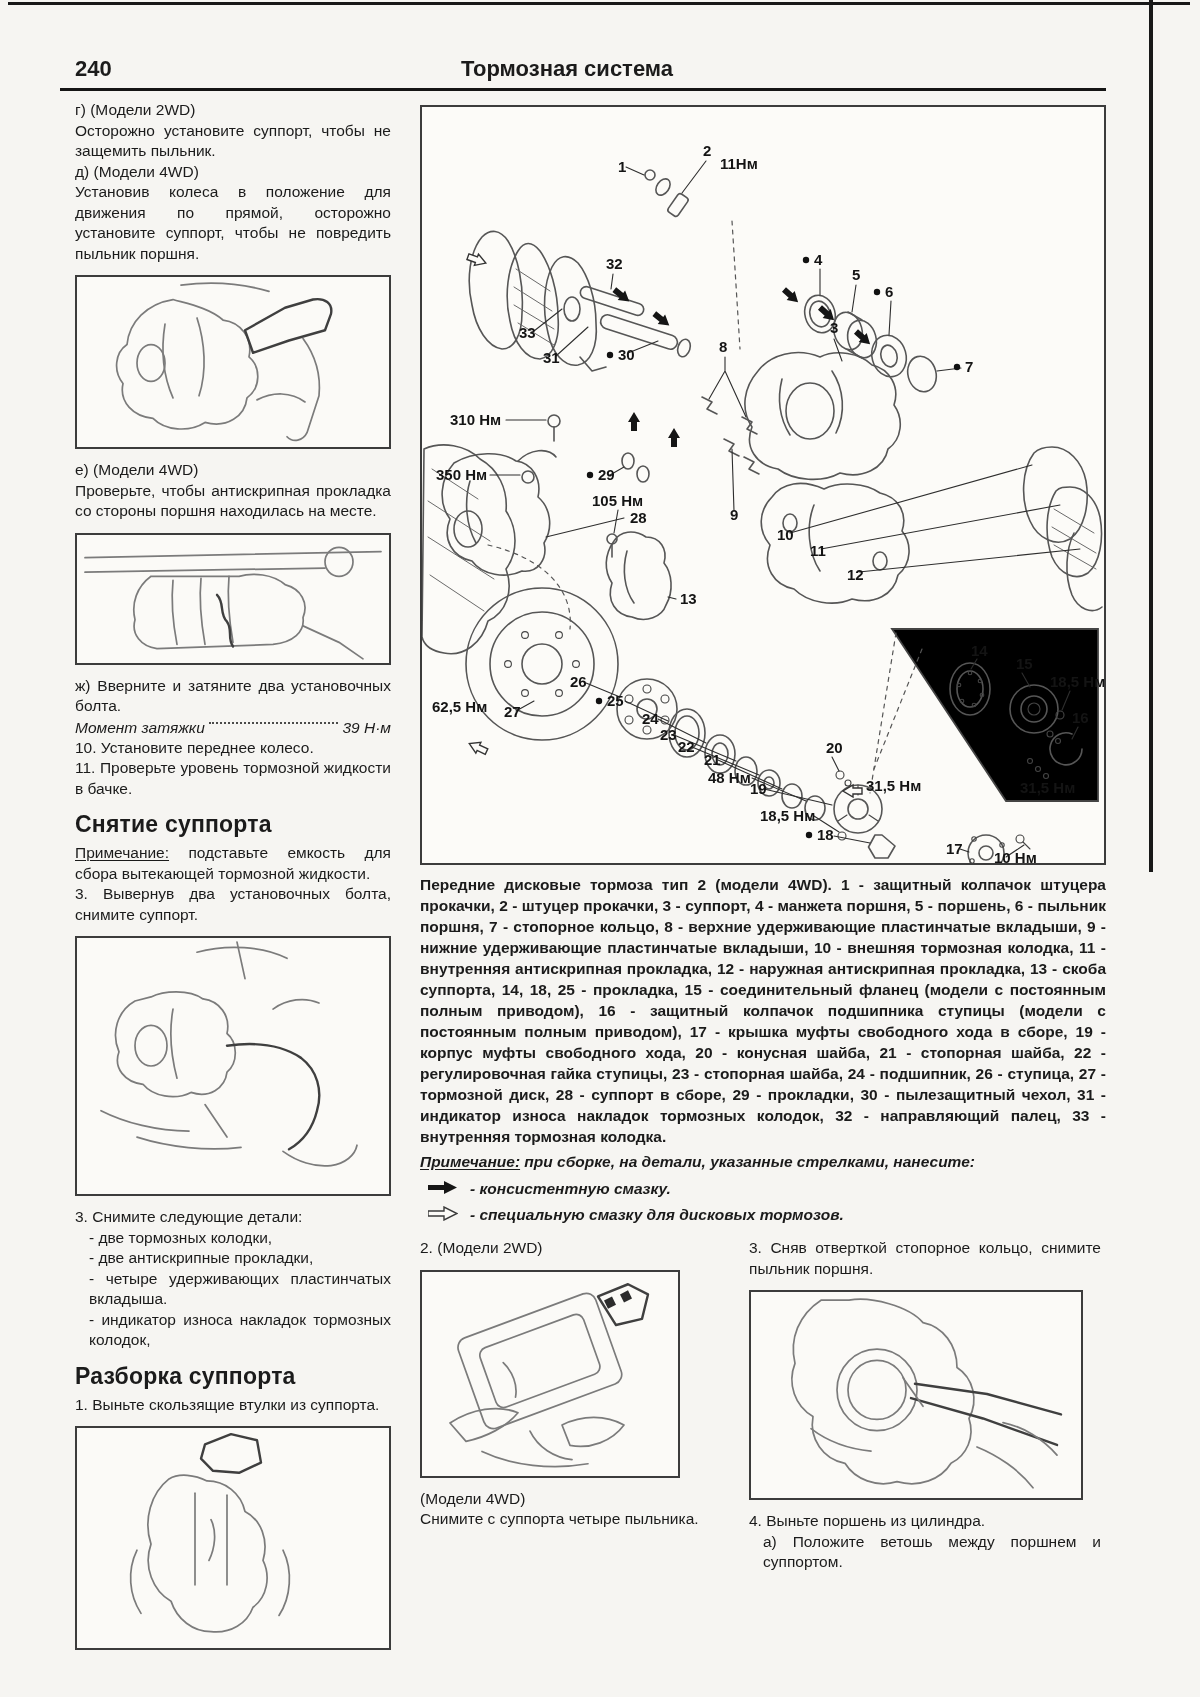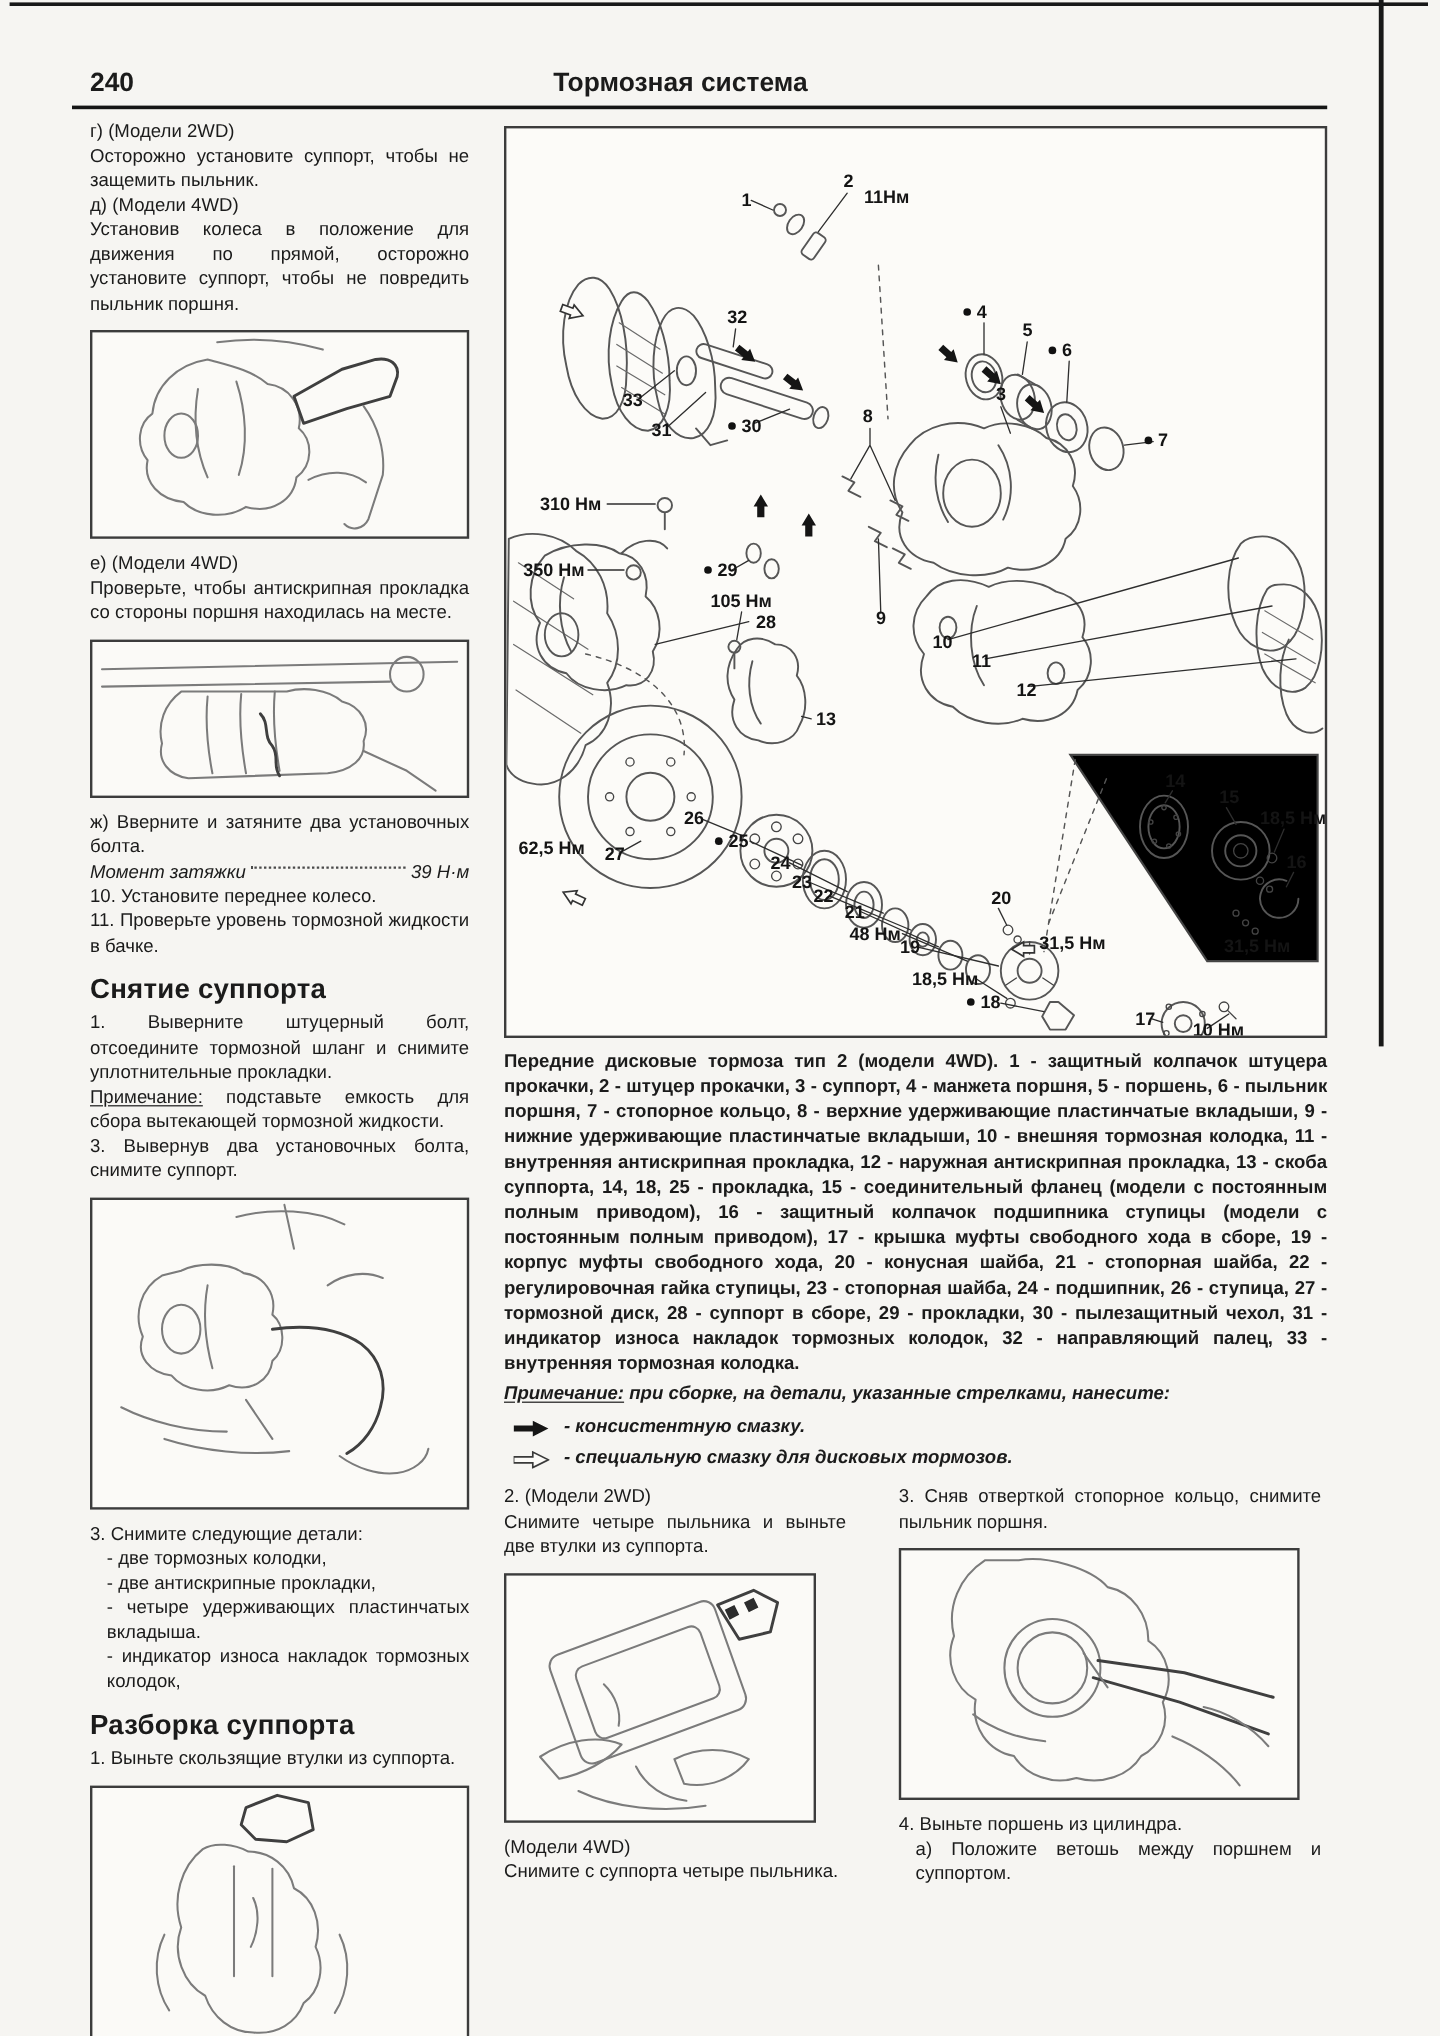--- a/index.html
+++ b/index.html
@@ -32,21 +32,21 @@
   .dg .thin{stroke-width:1.1;stroke:#444}
   .dg .leader{stroke:#2e2e2e;stroke-width:1.1}
   .dg .dash{stroke-dasharray:4 5;stroke:#555;stroke-width:1.2}
   .dg .hatch{stroke-width:1;stroke:#6a6a6a}
   .dg .dlabel{font:bold 15px "Liberation Sans","DejaVu Sans",sans-serif;fill:#141414;stroke:none}
   .dg .ddot{fill:#111;stroke:none}
   .dg .sarr{fill:#151515;stroke:none}
   .dg .oarr{fill:#fcfbf8;stroke:#333;stroke-width:1.4}
   .caption{font-weight:bold;font-size:15.5px;line-height:21px;text-align:justify;margin-top:9px}
   .noteline{font-weight:bold;font-style:italic;font-size:15.5px;line-height:21px;margin-top:4px}
-  .legend-row{display:flex;gap:12px;align-items:flex-end;font-weight:bold;font-style:italic;font-size:15.5px;margin:8px 0 0 8px}
+  .legend-row{display:flex;gap:12px;align-items:flex-start;font-weight:bold;font-style:italic;font-size:15.5px;margin:8px 0 0 8px}
   .legend-row svg{flex:0 0 auto}
   .cols{display:flex;gap:44px;margin-top:14px}
   .col2{width:285px}
   .col3{width:352px}
   u{text-underline-offset:2px}
 </style>
 </head>
 <body>
 
 <div class="abs scanline" style="left:8px;top:2px;width:1182px;height:3px"></div>
@@ -95,21 +95,20 @@
   <p>ж) Вверните и затяните два установочных болта.</p>
   <div class="dotline">
     <span>Момент затяжки</span>
     <span class="fill"></span>
     <span>39 Н·м</span>
   </div>
   <p>10. Установите переднее колесо.</p>
   <p>11. Проверьте уровень тормозной жидкости в бачке.</p>
 
   <h2>Снятие суппорта</h2>
-  <p>1. Выверните штуцерный болт, отсоедините тормозной шланг и снимите уплотнительные прокладки.</p>
   <p class="ital"><u>Примечание:</u><span> подставьте емкость для сбора вытекающей тормозной жидкости.</span></p>
   <p>3. Вывернув два установочных болта, снимите суппорт.</p>
 
   <div class="imgbox" style="height:256px">
     <svg class="sk" viewBox="0 0 312 252" preserveAspectRatio="none">
       <path d="M120,14 C150,6 186,8 210,20"></path>
       <path d="M160,4 L168,40"></path>
       <path d="M58,62 C40,72 34,94 42,112 C36,128 48,142 66,144 C76,156 98,160 114,152 C132,158 148,148 150,132 C162,122 160,102 150,94 C154,76 142,62 126,60 C112,50 86,52 74,58 Z"></path>
       <ellipse cx="74" cy="106" rx="16" ry="20"></ellipse>
       <path d="M96,70 C92,92 94,116 100,138"></path>
@@ -452,21 +451,20 @@
   <div class="legend-row">
     <svg width="30" height="15" viewBox="0 0 30 15">
         <polygon points="0,5 16,5 16,1 29,7.5 16,14 16,10 0,10" fill="#fcfbf8" stroke="#3a3a3a" stroke-width="1.4"></polygon>
       </svg>
     <span>- специальную смазку для дисковых тормозов.</span>
   </div>
 
   <div class="cols">
     <div class="col2">
       <p><span>2. </span><span class="ital">(Модели 2WD)</span></p>
-      <p>Снимите четыре пыльника и выньте две втулки из суппорта.</p>
       <div class="imgbox" style="height:204px;width:256px">
         <svg class="sk" viewBox="0 0 256 200" preserveAspectRatio="none">
           <g transform="rotate(-20 120 96)">
             <rect x="48" y="40" width="146" height="94" rx="10"></rect>
             <rect x="66" y="56" width="110" height="62" rx="8"></rect>
             <path d="M86,76 C92,88 92,102 86,112"></path>
           </g>
           <path class="dk" d="M176,24 L206,12 L226,22 L220,46 L194,52 Z"></path>
           <path class="fillb" d="M182,28 l8,-4 4,8 -8,4 Z M198,22 l8,-4 4,8 -8,4 Z"></path>
           <path d="M28,148 C50,134 76,130 96,138 C84,152 64,162 44,166 Z"></path>

